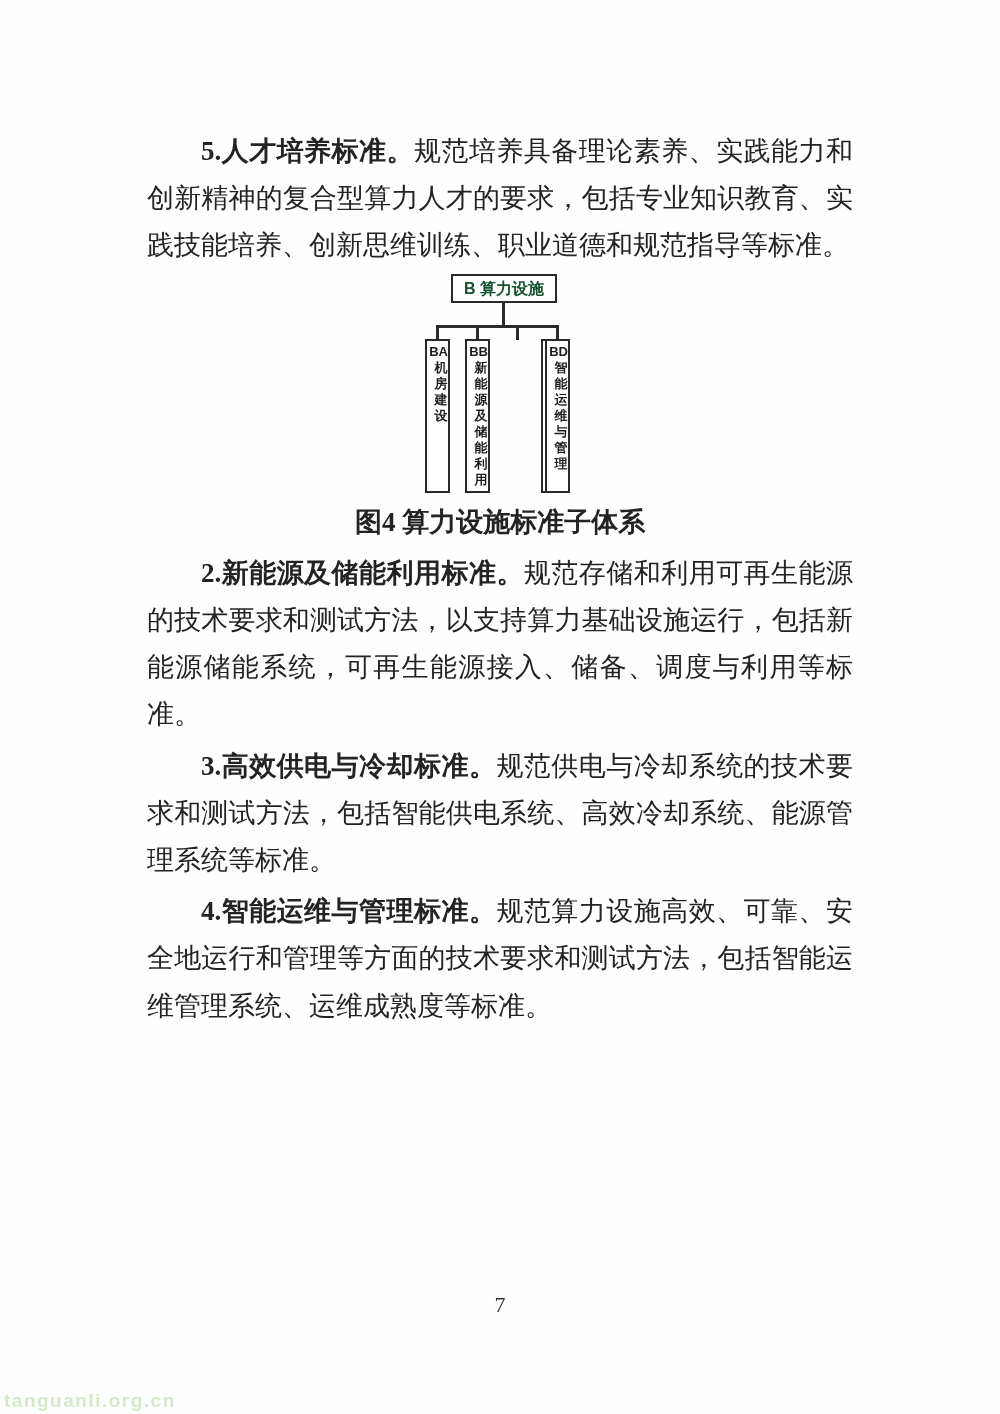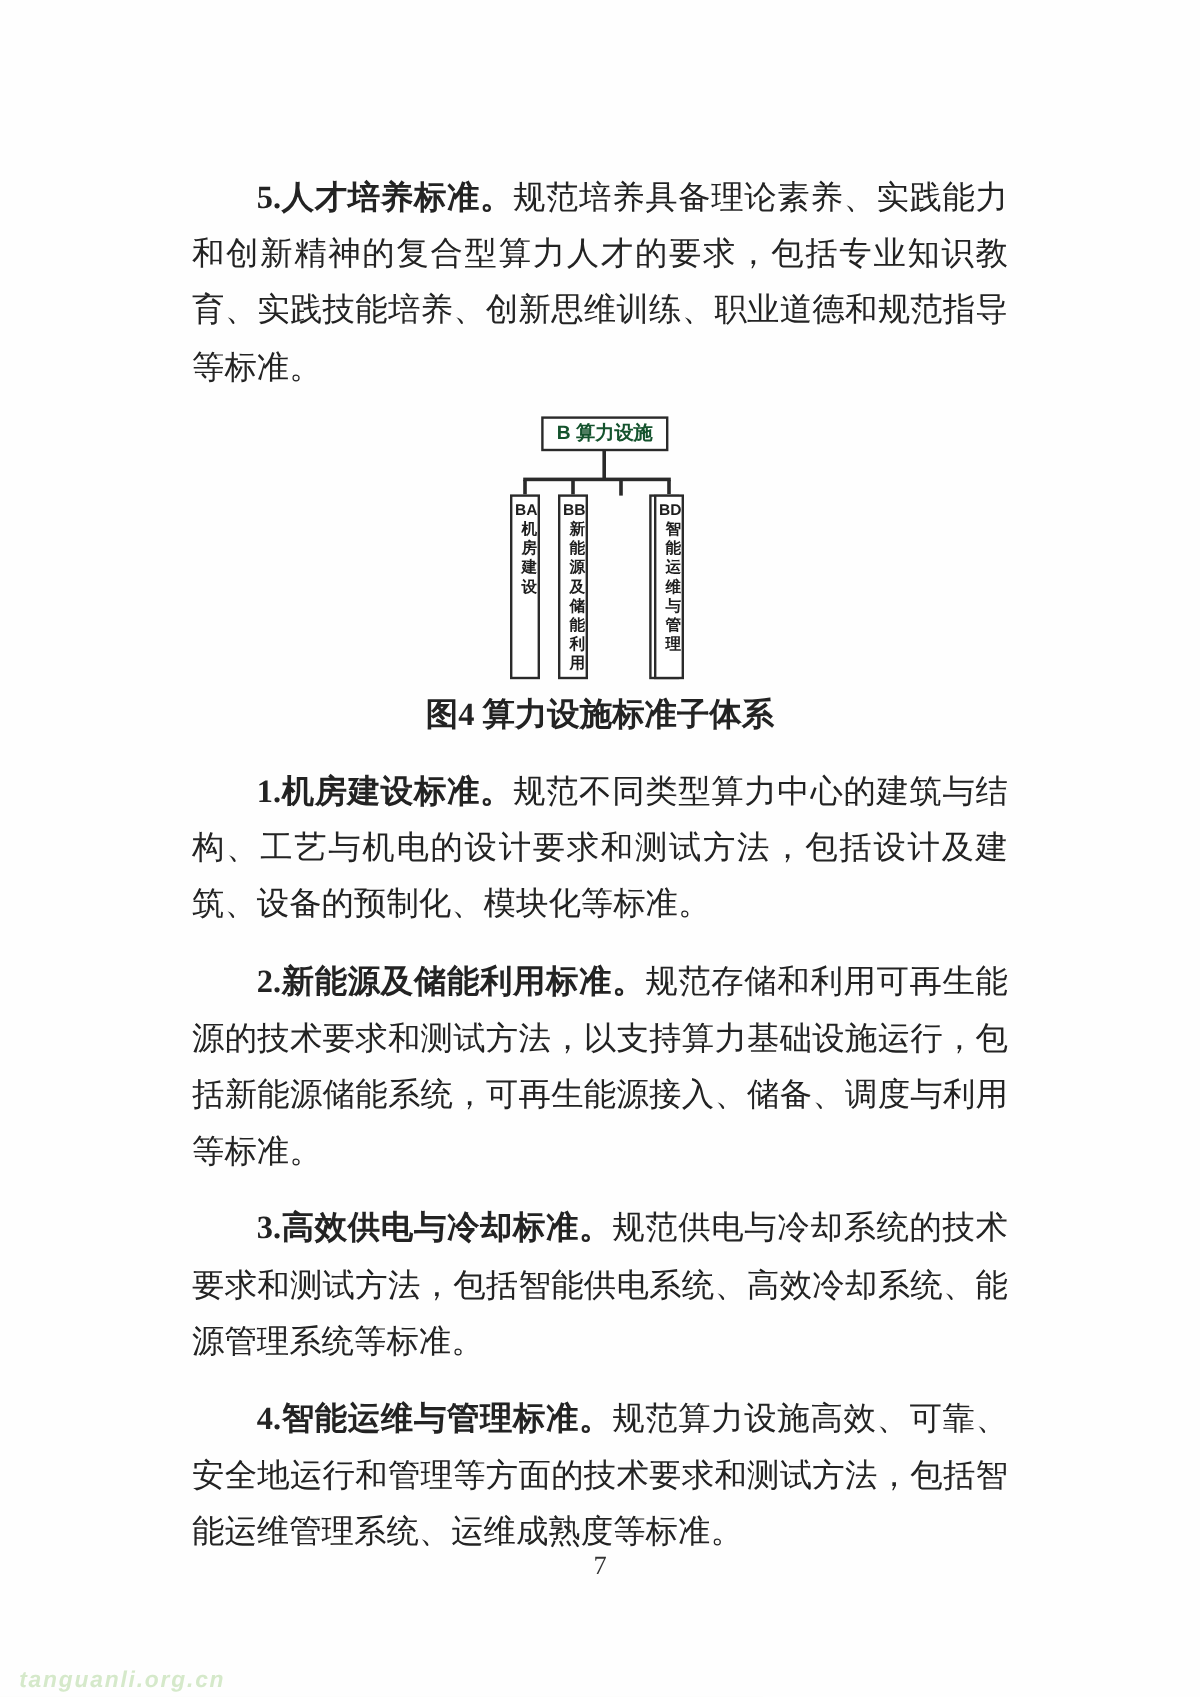--- a/index.html
+++ b/index.html
@@ -6,21 +6,21 @@
   body { width:1000px; height:1414px; background:#f4f4f2; }
   .page {
     position:relative; width:1000px; height:1414px;
     background:#fefefe; overflow:hidden;
     font-family:"Liberation Serif", serif; color:#232323;
   }
   .doc {
     position:absolute; left:143px; top:124px; width:714px;
     font-size:27px; line-height:47.2px; text-align:justify;
   }
-  .para { margin:17px; text-indent:2em; }
+  .para { margin:4px; text-indent:2em; }
   .lead { font-weight:bold; }
   .heading {
     margin:0; font-size:27px; line-height:47.2px;
     font-weight:bold; text-indent:2em; text-align:left;
   }
   
   .figure {
     position:relative; height:225px; text-indent:0;
     font-family:"Liberation Sans", sans-serif;
   }
@@ -50,23 +50,23 @@
   .caption {
     text-align:center; font-weight:bold;
     font-size:27px; line-height:47.2px; text-indent:0;
   }
   
   .page-number {
     position:absolute; left:0; top:1292px; width:1000px;
     text-align:center; font-size:22px; color:#333;
   }
   .watermark {
-    position:absolute; left:16px; top:1390px;
+    position:absolute; left:4px; top:1390px;
     font-family:"Liberation Sans", sans-serif; font-weight:bold;
-    font-size:19px; letter-spacing:1.5px; color:#d5e9ca;font-style:italic;
+    font-size:19px; letter-spacing:1.5px; color:#d5e9ca;
   }
 </style>
 </head>
 <body>
 
 <div class="page">
   <div class="doc">
 
     <p class="para"><b class="lead">5.人才培养标准。</b><span>规范培养具备理论素养、实践能力和创新精神的复合型算力人才的要求，包括专业知识教育、实践技能培养、创新思维训练、职业道德和规范指导等标准。</span></p>
 
@@ -96,21 +96,20 @@
         <span class="vlabel">运维成熟度等标准</span>
       </div>
       <div class="col c3">
         <span class="code">BD</span>
         <span class="vlabel">智能运维与管理</span>
       </div>
     </div>
 
     <div class="caption">图4 算力设施标准子体系</div>
 
-    <p class="para"><b class="lead">1.机房建设标准。</b><span>规范不同类型算力中心的建筑与结构、工艺与机电的设计要求和测试方法，包括设计及建筑、设备的预制化、模块化等标准。</span></p>
 
     <p class="para"><b class="lead">2.新能源及储能利用标准。</b><span>规范存储和利用可再生能源的技术要求和测试方法，以支持算力基础设施运行，包括新能源储能系统，可再生能源接入、储备、调度与利用等标准。</span></p>
 
     <p class="para"><b class="lead">3.高效供电与冷却标准。</b><span>规范供电与冷却系统的技术要求和测试方法，包括智能供电系统、高效冷却系统、能源管理系统等标准。</span></p>
 
     <p class="para"><b class="lead">4.智能运维与管理标准。</b><span>规范算力设施高效、可靠、安全地运行和管理等方面的技术要求和测试方法，包括智能运维管理系统、运维成熟度等标准。</span></p>
 
   </div>
 
   <div class="page-number">7</div>

